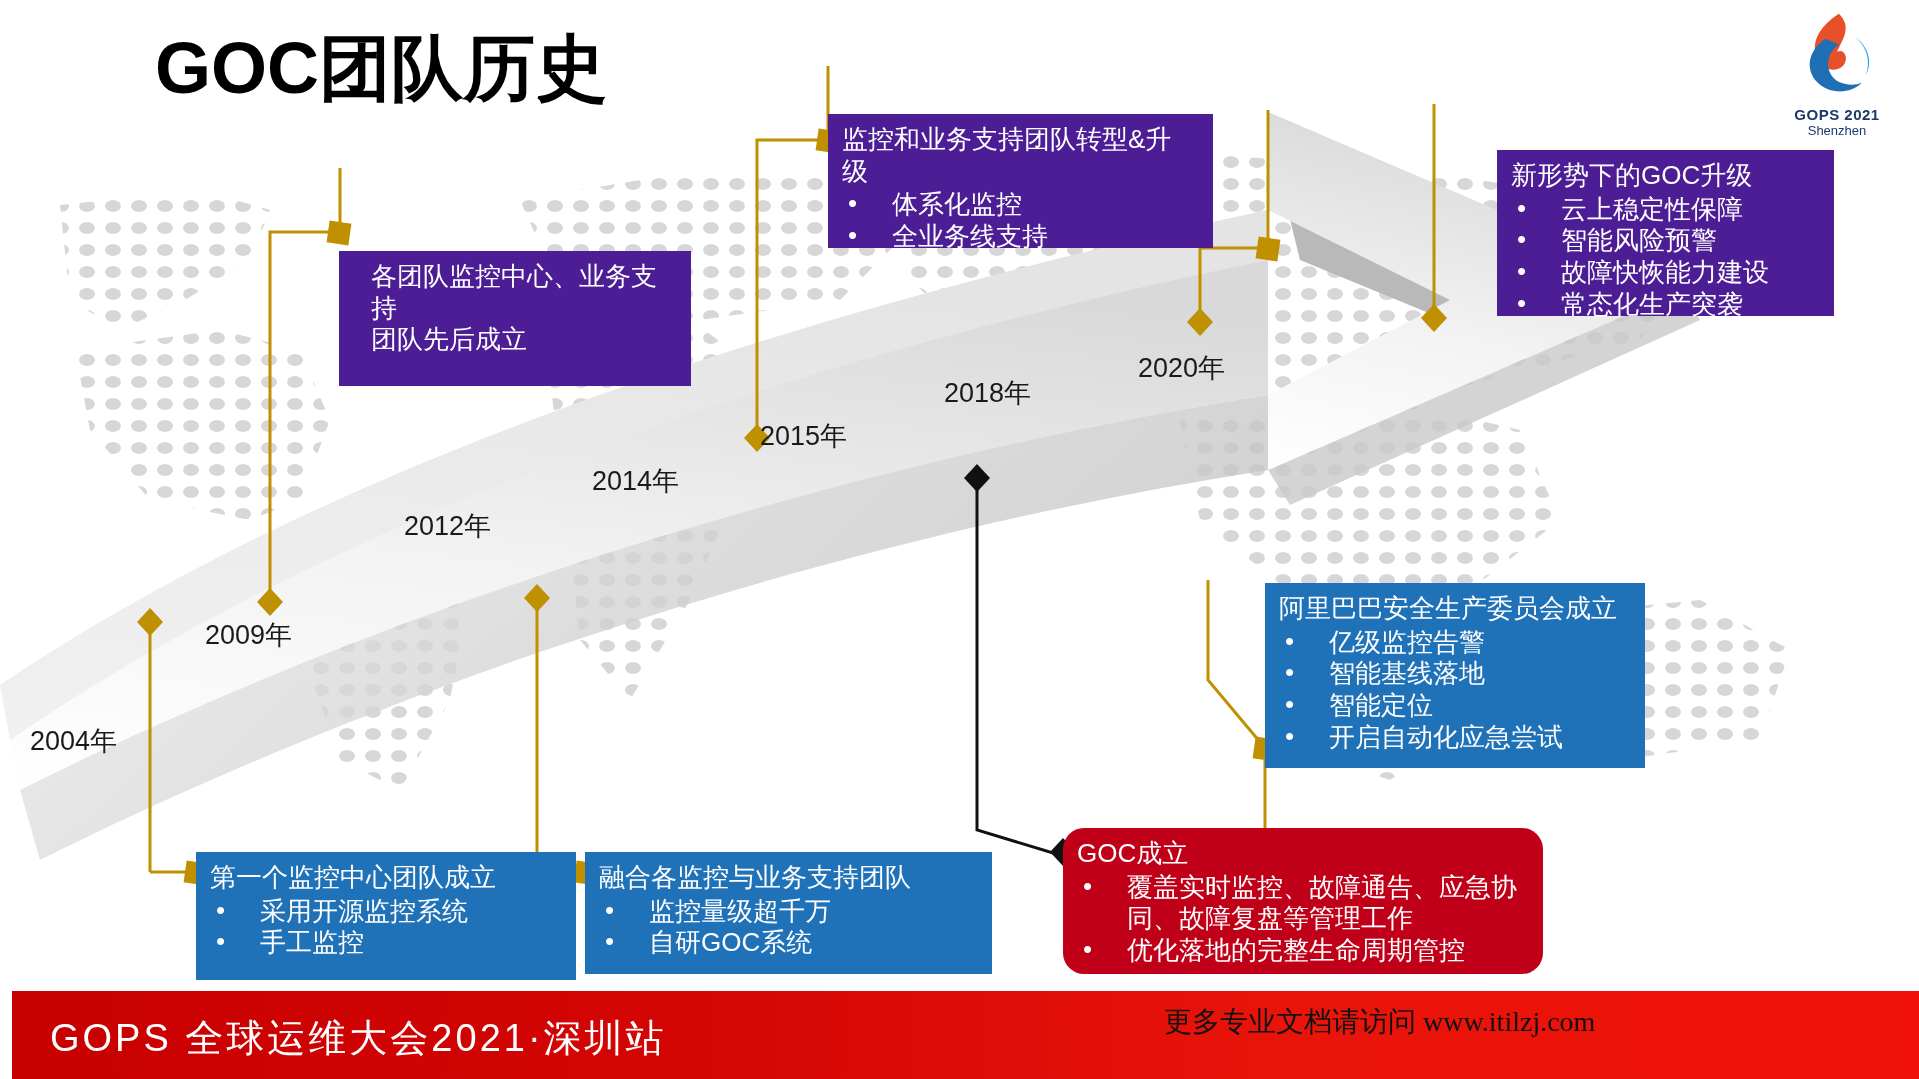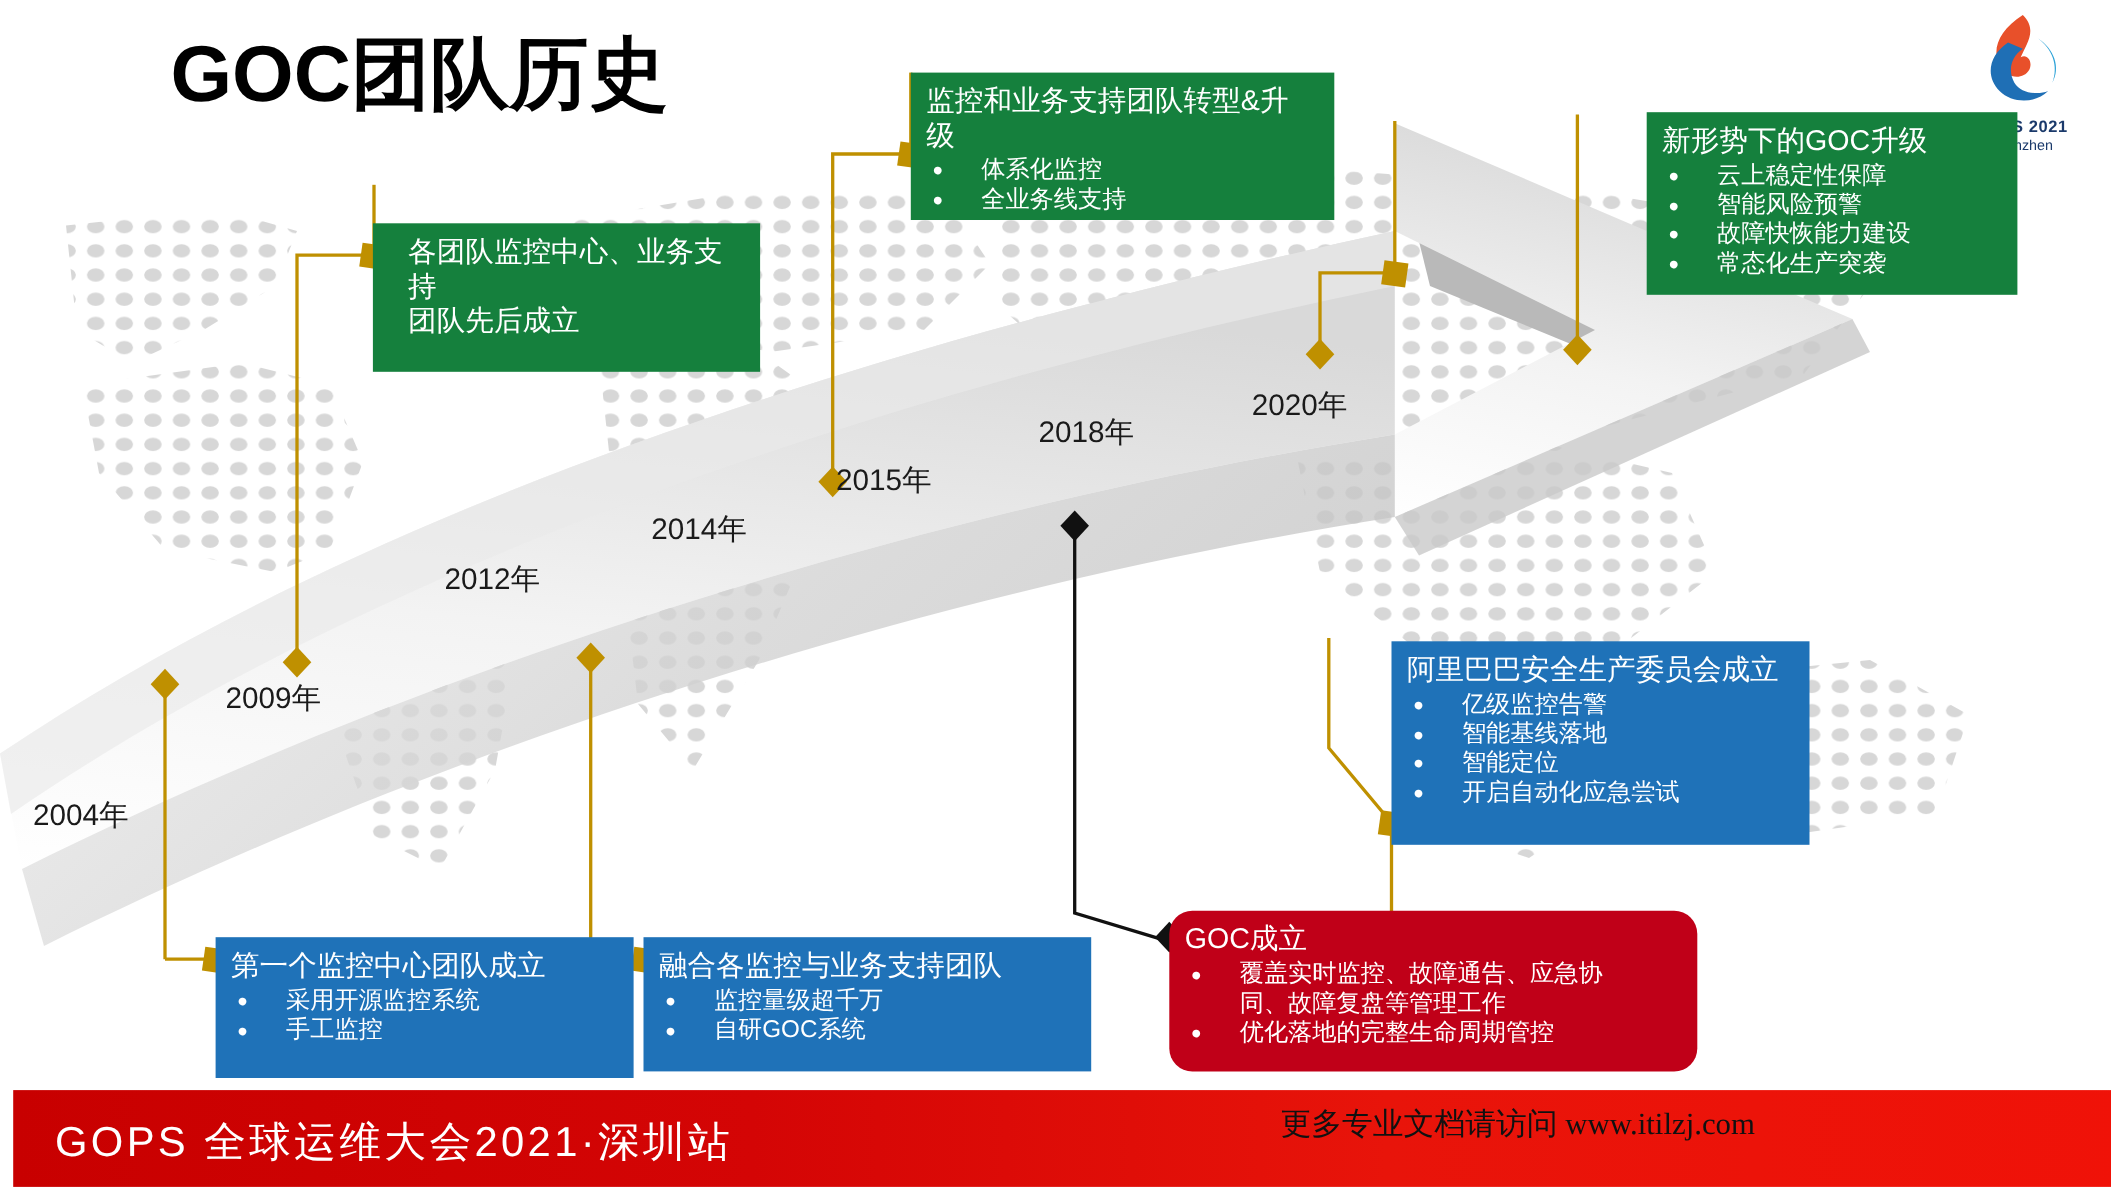--- a/index.html
+++ b/index.html
@@ -73,33 +73,33 @@
     font-size: 26px;
     white-space: pre-wrap;
     margin: 0 0 2px 0;
   }
   .card ul {
     list-style: none;
     margin: 0;
     padding: 0;
   }
   .card ul li {
-    font-size: 22px;
+    font-size: 26px;
     position: relative;
     padding-left: 50px;
     margin: 0;
   }
   .card ul li::before {
     content: "\2022";
     position: absolute;
     left: 6px;
     top: -1px;
     font-size: 26px;
   }
-  .card.yellow { background: #15803d; }
+  .card.yellow { background: #4c1d95; margin-top: 48px; }
   .card.blue   { background: #1f72b8; }
   .card.red    { background: #c00018; border-radius: 21px; }
 
   
   #footer-banner {
     position: absolute;
     left: 12px;
     bottom: 0;
     width: 1919px;
     height: 88px;

